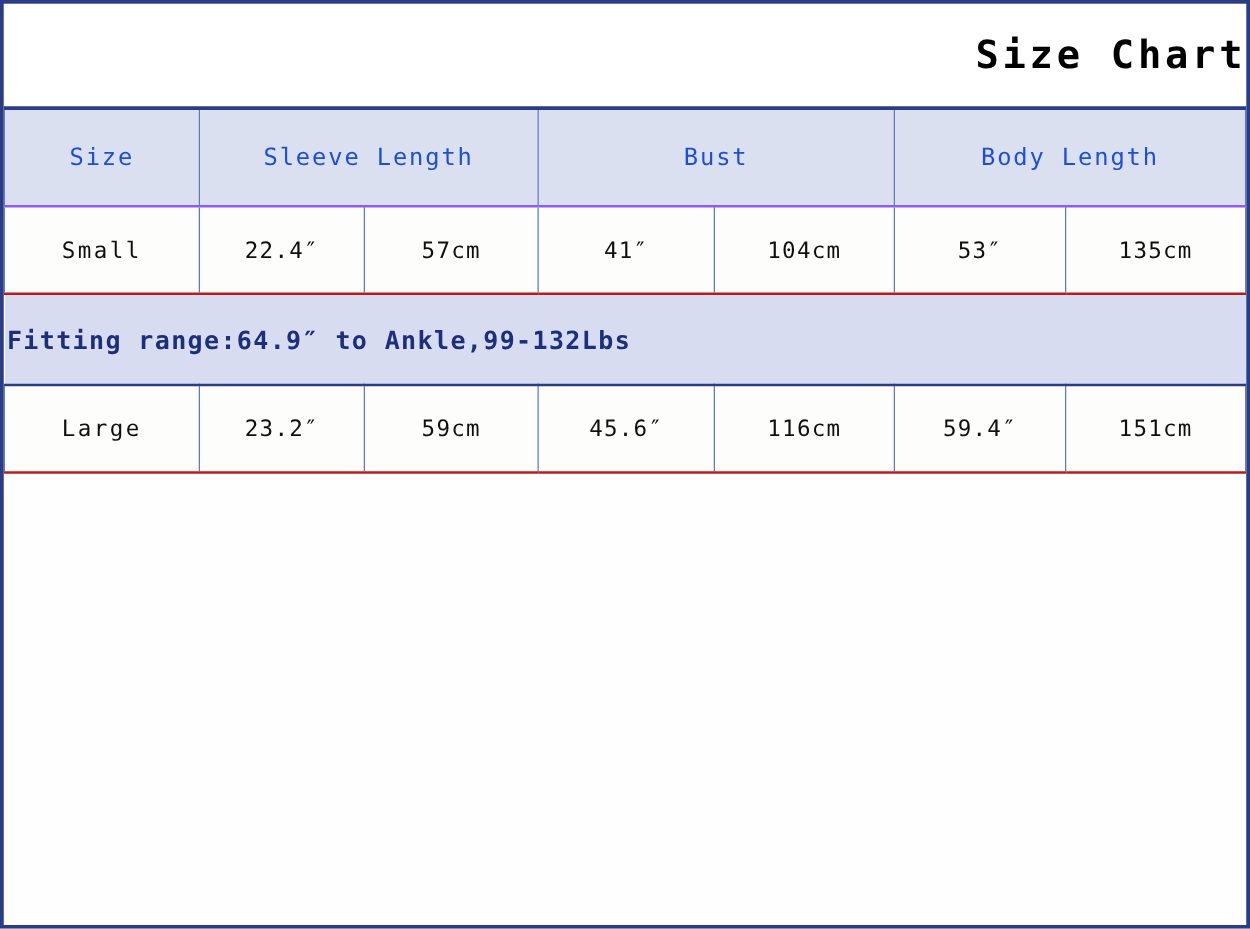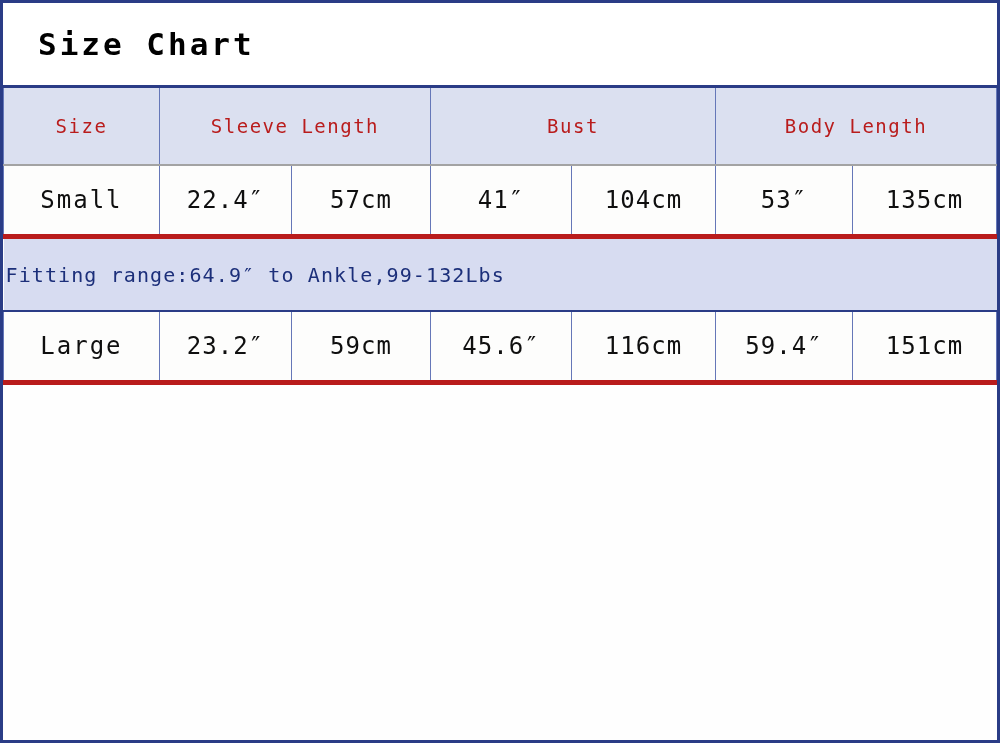--- a/index.html
+++ b/index.html
@@ -21,24 +21,23 @@
     background: #fefefe;
     overflow: hidden;
   }
 
   
   .title-row {
     height: 85px;
     box-sizing: border-box;
     display: flex;
     align-items: center;
-    justify-content: flex-start;
+    justify-content: flex-end;
     background: #ffffff;
     border-bottom: 3px solid #2a3c86;
-    padding-left: 35px;
   }
   .title-text {
     font-family: "DejaVu Sans Mono", monospace;
     font-weight: bold;
     font-size: 31px;
     letter-spacing: 3px;
     color: #000000;
     line-height: 1;
   }
 
@@ -57,45 +56,45 @@
     color: #0f0f0f;
   }
 
   
   tr.header-row td {
     height: 76px;
     background: #dbe0f0;
     font-size: 19px;
     font-weight: normal;
     letter-spacing: 1.5px;
-    color: #b91c1c;
+    color: #1d4ed8;
     border-top: none;
-    border-bottom: 2px solid #a3a3a3;
+    border-bottom: 2px solid #8b5cf6;
   }
 
   
   tr.data-row td {
     height: 68px;
     background: #fdfdfc;
-    font-size: 24px;
+    font-size: 18px;
     letter-spacing: 1px;
-    border-bottom: 5px solid #b91c1c;
+    border-bottom: 2px solid #b91c1c;
   }
   tr.data-row td.size-cell {
     letter-spacing: 2px;
   }
 
   
   tr.fitting-row td {
     height: 71px;
     background: #d7dcf1;
     text-align: left;
     padding-left: 2px;
     font-size: 20px;
-    font-weight: normal;
+    font-weight: bold;
     letter-spacing: 1.1px;
     color: #1c2f7a;
     border-bottom: 2px solid #2a3c86;
     border-left: none;
     border-right: none;
   }
   tr.fitting-row.last td {
     border-bottom: none;
   }
 </style>

